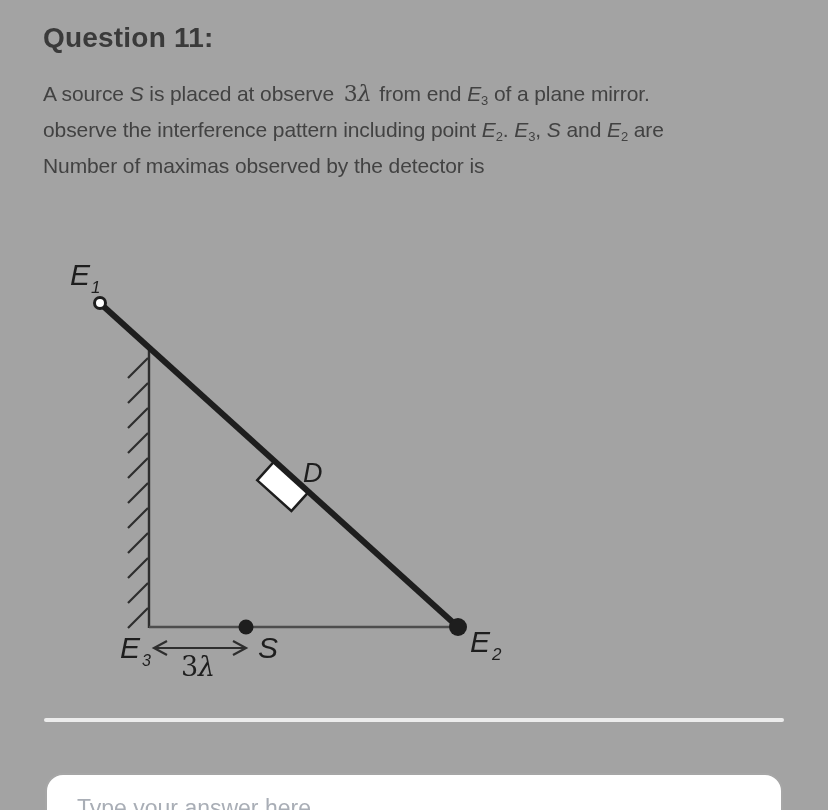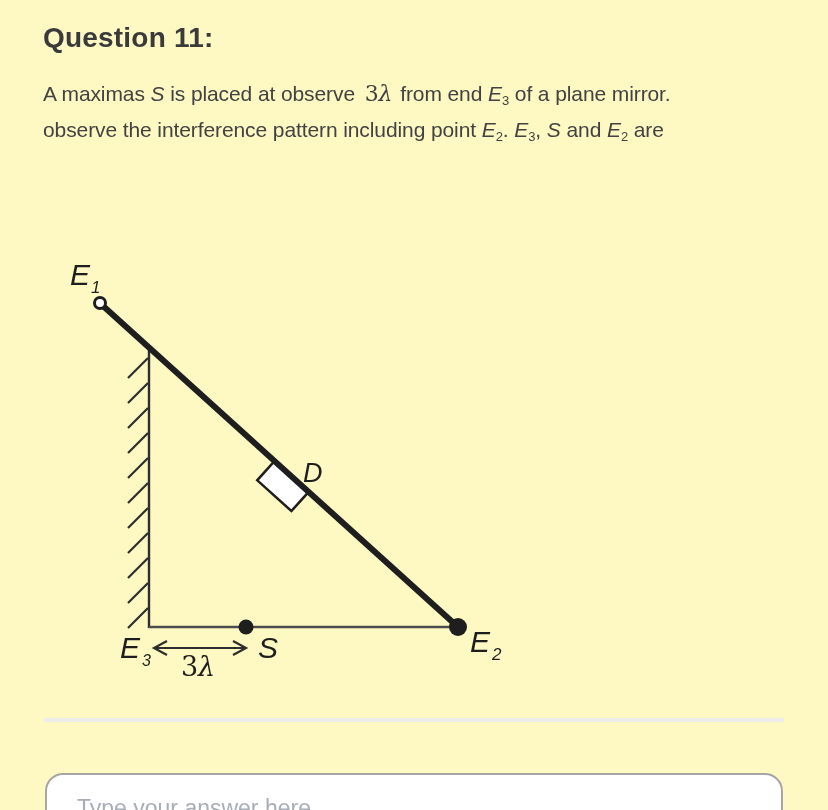--- a/index.html
+++ b/index.html
@@ -1,21 +1,21 @@
 <!DOCTYPE html>
 <html><head>
 <meta charset="utf-8">
 <style>
   * { margin: 0; padding: 0; box-sizing: border-box; }
   html, body { background: #ffffff; }
   body {
     width: 828px; height: 810px; overflow: hidden;
     font-family: "Liberation Sans", sans-serif;
   }
-  .page { position: relative; width: 828px; height: 810px; background: #fef9c3; }
+  .page { position: relative; width: 828px; height: 810px; background: #a3a3a3; }
 
   .q-title {
     position: absolute; left: 43px; top: 22px;
     font-size: 28px; font-weight: 700; color: #3a3a3a; letter-spacing: 0.2px;
   }
 
   .q-text {
     position: absolute; left: 43px; top: 76px; width: 760px;
     font-size: 21px; color: #424242; letter-spacing: -0.1px;
   }
@@ -47,22 +47,23 @@
   .answer-box::placeholder { color: #a9aeb6; opacity: 1; }
 </style>
 </head>
 <body>
 
 <div class="page">
 
   <div class="q-title">Question 11:</div>
 
   <div class="q-text">
-      <div class="line"><span class="seg-n">A maximas </span><span class="seg-i">S</span><span class="seg-n"> is placed at observe </span><span class="seg-m">3</span><span class="seg-mi">λ</span><span class="seg-n"> from end </span><span class="seg-i">E</span><span class="seg-sub">3</span><span class="seg-n"> of a plane mirror.</span></div>
+      <div class="line"><span class="seg-n">A source </span><span class="seg-i">S</span><span class="seg-n"> is placed at observe </span><span class="seg-m">3</span><span class="seg-mi">λ</span><span class="seg-n"> from end </span><span class="seg-i">E</span><span class="seg-sub">3</span><span class="seg-n"> of a plane mirror.</span></div>
       <div class="line"><span class="seg-n">observe the interference pattern including point </span><span class="seg-i">E</span><span class="seg-sub">2</span><span class="seg-n">. </span><span class="seg-i">E</span><span class="seg-sub">3</span><span class="seg-n">, </span><span class="seg-i">S</span><span class="seg-n"> and </span><span class="seg-i">E</span><span class="seg-sub">2</span><span class="seg-n"> are</span></div>
+      <div class="line"><span class="seg-n">Number of maximas observed by the detector is</span></div>
     </div>
 
   <div class="figure-wrap">
     <svg width="470" height="440" viewBox="0 0 470 440">
 
       <g transform="translate(240,236) rotate(42)">
         <rect x="-23" y="-13" width="46" height="26" fill="#ffffff" stroke="#1e1e1e" stroke-width="2.5"></rect>
       </g>
 
       <path d="M105 108 L85 128 M105 133 L85 153 M105 158 L85 178 M105 183 L85 203 M105 208 L85 228 M105 233 L85 253 M105 258 L85 278 M105 283 L85 303 M105 308 L85 328 M105 333 L85 353 M105 358 L85 378" stroke="#2e2e2e" stroke-width="2.2" fill="none"></path>

